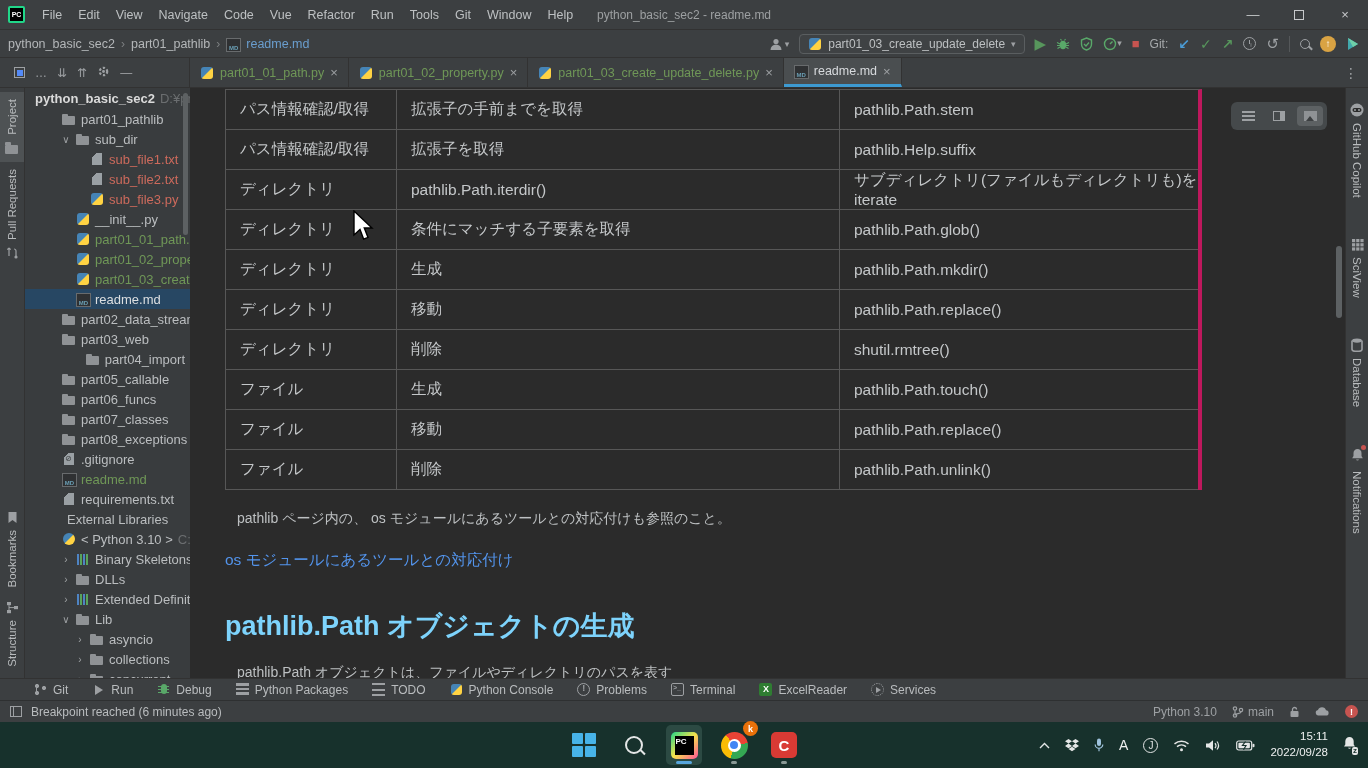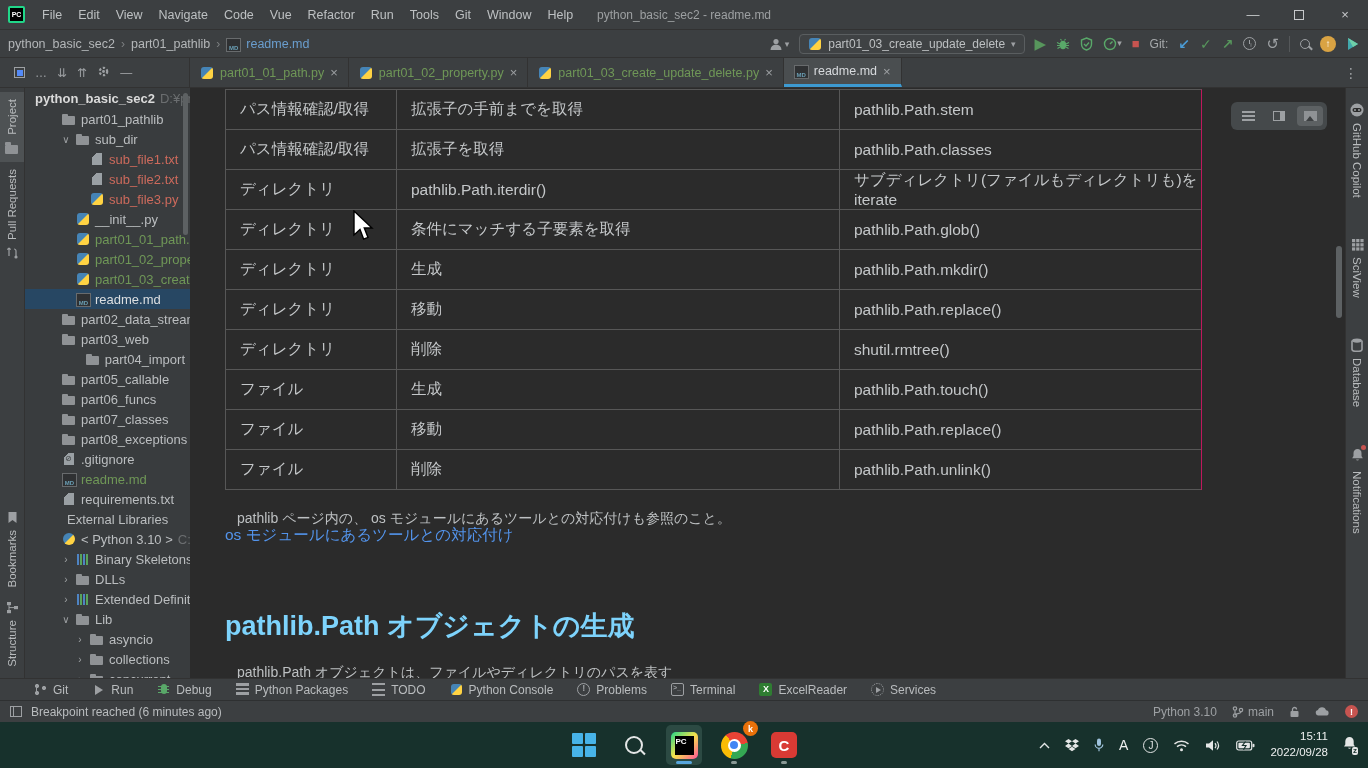--- a/index.html
+++ b/index.html
@@ -94,21 +94,21 @@
   .ic-txt::after,.ic-gitignore::after{content:"";position:absolute;left:2px;top:1px;width:10px;height:12px;
     background:linear-gradient(135deg,transparent 3px,#9aa0a4 0);}
   .ic-gitignore::before{content:"⊘";position:absolute;z-index:1;left:3px;top:2px;font-size:8px;color:#3c3f41;}
   .ic-python::after{content:"";position:absolute;left:1px;top:1px;width:12px;height:12px;border-radius:6px;
     background:linear-gradient(135deg,#4584b6 49%,#ffd343 51%);}
   .ic-bars::after{content:"";position:absolute;left:1px;top:2px;width:11px;height:11px;
     background:linear-gradient(90deg,#4e84c4 0 2px,transparent 2px 3px,#58a55c 3px 5px,transparent 5px 6px,#4e84c4 6px 8px,transparent 8px 9px,#58a55c 9px 11px);}
 
   
   .editor{flex:1;position:relative;background:#2b2b2b;overflow:hidden;}
-  .mdtable{position:absolute;left:35px;top:1px;width:977px;border-top:1px solid #575757;border-left:1px solid #575757;border-right:1px solid #be185d;}
+  .mdtable{position:absolute;left:35px;top:1px;width:977px;border-top:1px solid #575757;border-left:1px solid #575757;border-right:4px solid #be185d;}
   .trow{display:grid;grid-template-columns:170px 443px 1fr;height:40px;border-bottom:1px solid #575757;}
   .tcell{display:flex;align-items:center;padding-left:14px;font-size:15.5px;color:#c4c7c9;}
   .tcell + .tcell{border-left:1px solid #575757;}
   .mdpara{position:absolute;left:47px;font-size:14px;color:#bdc0c2;}
   .mdlink{position:absolute;left:35px;font-size:15.5px;color:#5394ec;}
   .mdh1{position:absolute;left:35px;font-size:27px;font-weight:bold;color:#7dd3fc;}
   .preview-controls{position:absolute;right:18px;top:14px;background:#45494b;border-radius:6px;display:flex;gap:5px;padding:4px;}
   .pv-btn{width:26px;height:20px;border-radius:4px;display:flex;align-items:center;justify-content:center;}
   .pv-btn.selected{background:#5d6163;}
   .pv-lines{width:13px;height:10px;background:repeating-linear-gradient(#9da0a3 0 1.6px,transparent 1.6px 4px);}
@@ -572,21 +572,21 @@
       <div class="mdtable">
   <div class="trow">
     <div class="tcell">パス情報確認/取得</div>
     <div class="tcell">拡張子の手前までを取得</div>
     <div class="tcell">pathlib.Path.stem</div>
   </div>
 
   <div class="trow">
     <div class="tcell">パス情報確認/取得</div>
     <div class="tcell">拡張子を取得</div>
-    <div class="tcell">pathlib.Path.classes</div>
+    <div class="tcell">pathlib.Help.suffix</div>
   </div>
 
   <div class="trow">
     <div class="tcell">ディレクトリ</div>
     <div class="tcell">pathlib.Path.iterdir()</div>
     <div class="tcell">サブディレクトリ(ファイルもディレクトリも)を iterate</div>
   </div>
 
   <div class="trow">
     <div class="tcell">ディレクトリ</div>
@@ -624,21 +624,21 @@
     <div class="tcell">pathlib.Path.replace()</div>
   </div>
 
   <div class="trow">
     <div class="tcell">ファイル</div>
     <div class="tcell">削除</div>
     <div class="tcell">pathlib.Path.unlink()</div>
   </div>
 </div>
       <div class="mdpara" style="top:422px">pathlib ページ内の、 os モジュールにあるツールとの対応付けも参照のこと。</div>
-      <div class="mdlink" style="top:437px">os モジュールにあるツールとの対応付け</div>
+      <div class="mdlink" style="top:462px">os モジュールにあるツールとの対応付け</div>
       <div class="mdh1" style="top:520px">pathlib.Path オブジェクトの生成</div>
       <div class="mdpara" style="top:576px">pathlib.Path オブジェクトは、ファイルやディレクトリのパスを表す</div>
       <div class="preview-controls">
         <span class="pv-btn">
             <span class="pv-lines"></span>
           </span>
         <span class="pv-btn">
             <span class="pv-split"></span>
           </span>
         <span class="pv-btn selected">

